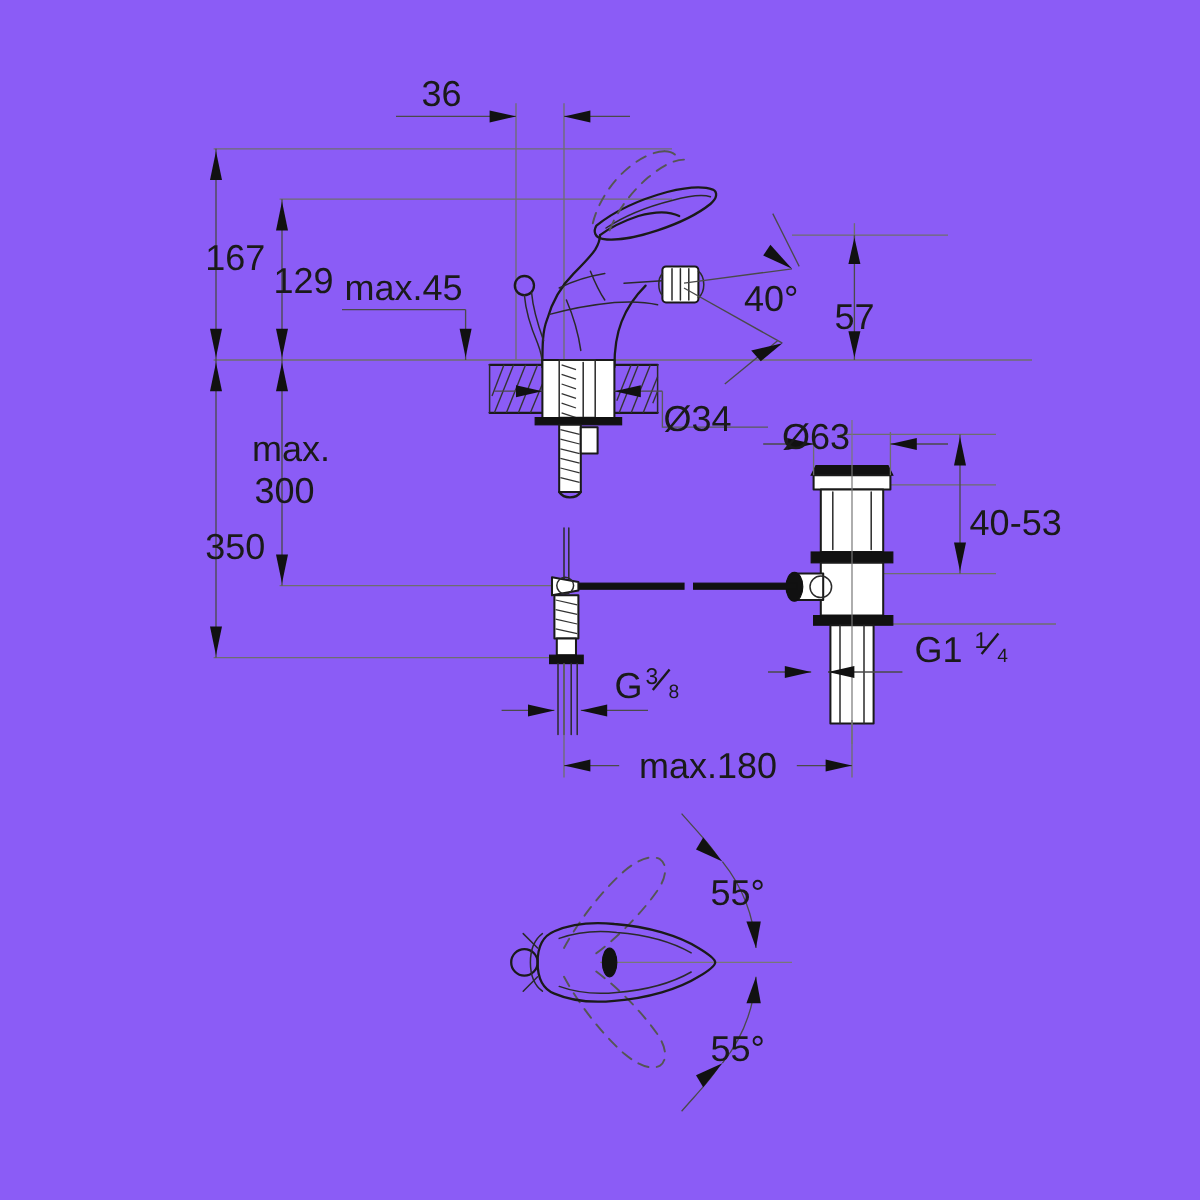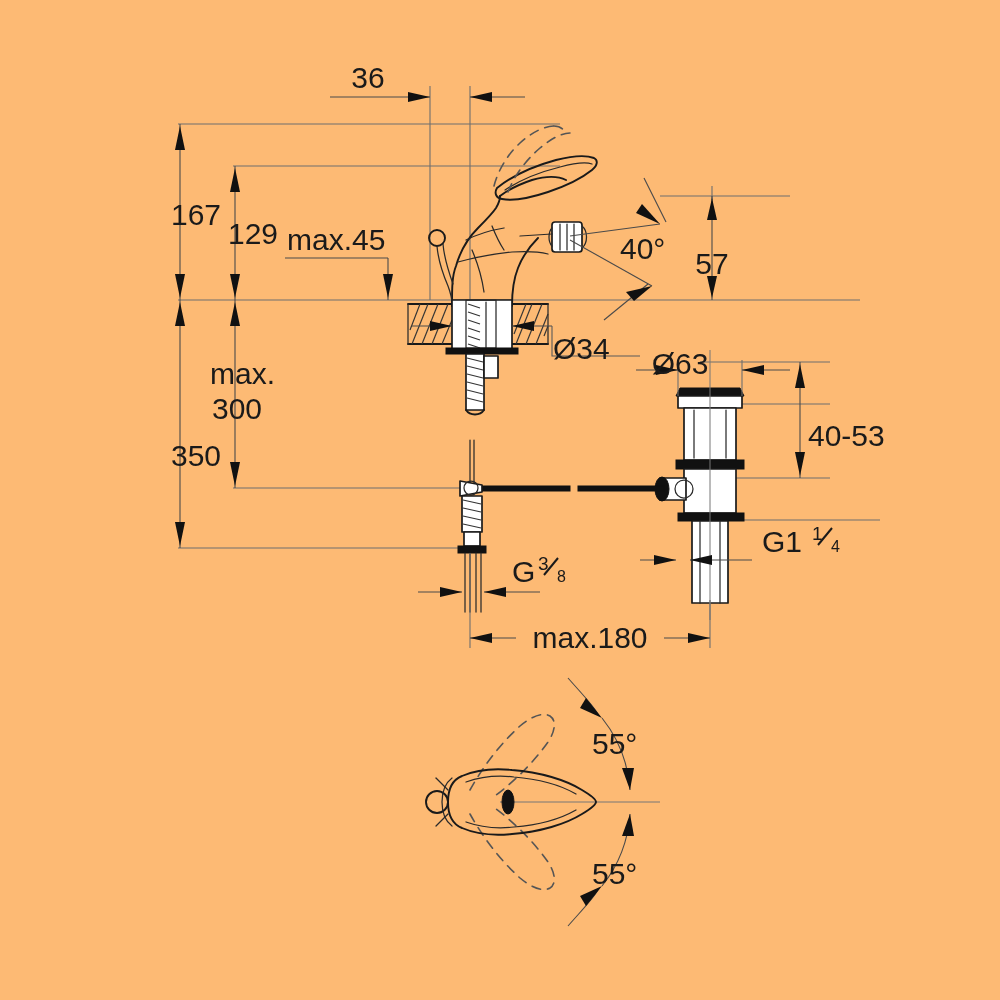--- a/index.html
+++ b/index.html
@@ -5,21 +5,21 @@
 <style>
   html,body{margin:0;padding:0;background:#ffffff;}
   body{
     width:1000px;height:1000px;
     font-family:"Liberation Sans", sans-serif;
     overflow:hidden;
     position:relative;
   }
   #drawing-root{
     position:absolute;left:0;top:0;width:1000px;height:1000px;
-    background:#fdba74;
+    background:#8b5cf6;
   }
   svg{display:block;}
   text{
     font-family:"Liberation Sans", sans-serif;
     fill:#1a1a1a;
     font-weight:400;
   }
   .dim-text{font-size:30px;}
   .frac-num{font-size:19px;}
   .frac-den{font-size:16px;}

